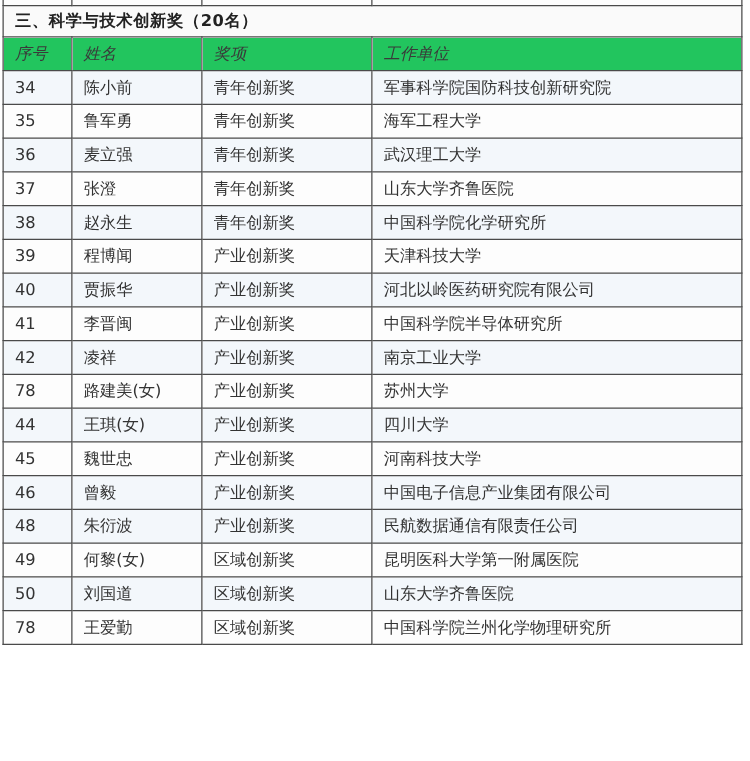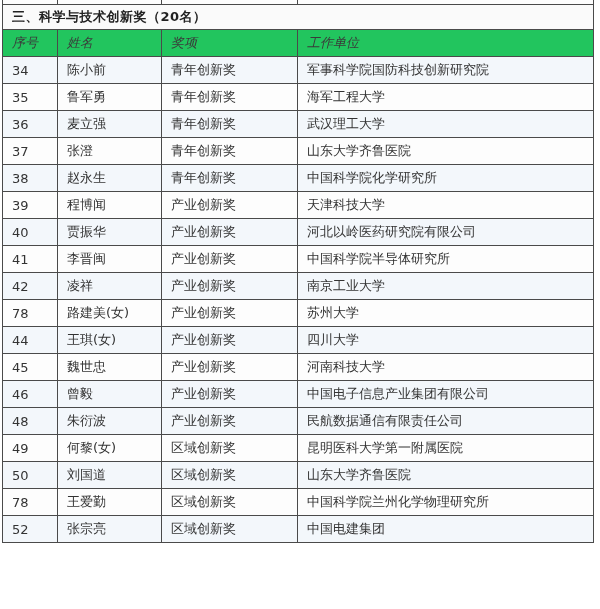--- a/index.html
+++ b/index.html
@@ -175,20 +175,14 @@
         <td>刘国道</td>
         <td>区域创新奖</td>
         <td>山东大学齐鲁医院</td>
       </tr>
       <tr class="plain">
         <td>78</td>
         <td>王爱勤</td>
         <td>区域创新奖</td>
         <td>中国科学院兰州化学物理研究所</td>
       </tr>
-      <tr class="alt">
-        <td>52</td>
-        <td>张宗亮</td>
-        <td>区域创新奖</td>
-        <td>中国电建集团</td>
-      </tr>
     </tbody>
 </table>
 
 </body></html>

